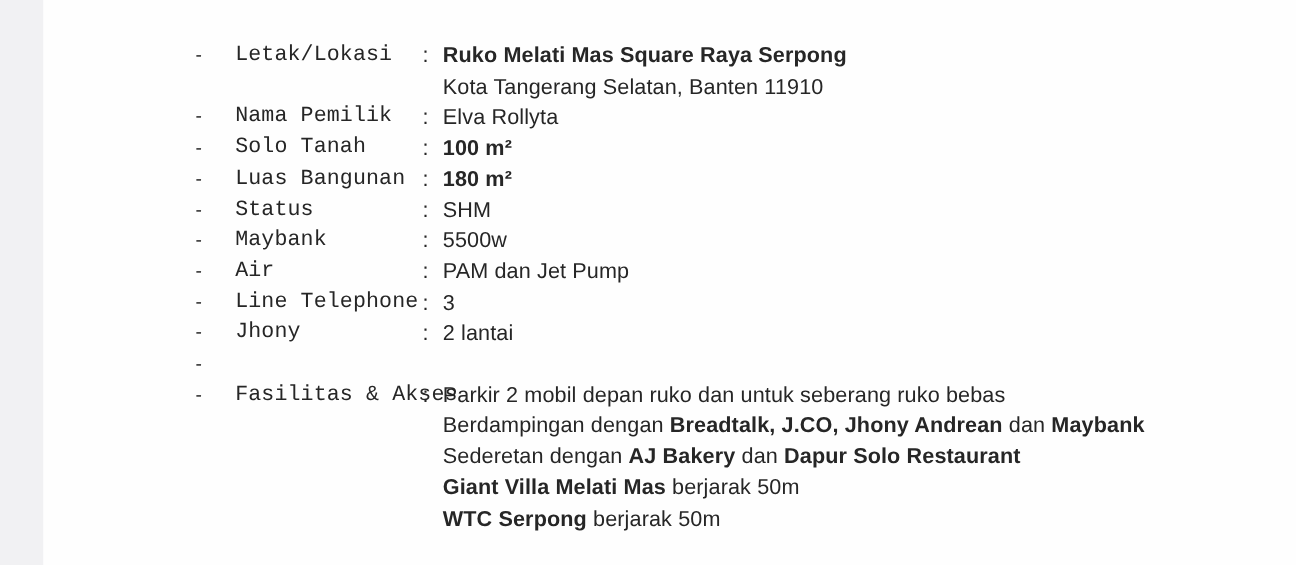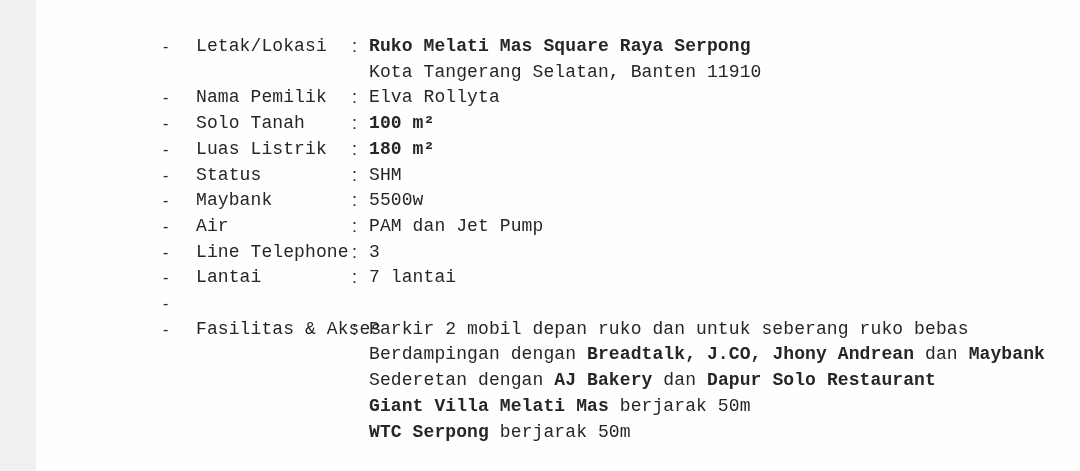--- a/index.html
+++ b/index.html
@@ -53,21 +53,20 @@
     white-space: pre;
     font-family: Liberation Mono, monospace;
   }
   .colon {
     width: 17px;
     flex: none;
   }
   .value {
     flex: 1;
     white-space: pre-wrap;
-    font-family: Liberation Mono, monospace;
   }
   .b {
     font-weight: 700;
   }
 </style>
 </head>
 <body>
 
 <div class="page">
   <div class="edge-band"></div>
@@ -85,21 +84,21 @@
         <div class="value"><div class="vline"><span class="seg">Elva Rollyta</span></div></div>
       </div>
       <div class="row">
         <span class="bullet">-</span>
         <span class="label">Solo Tanah</span>
         <span class="colon">:</span>
         <div class="value"><div class="vline"><span class="seg b">100 m²</span></div></div>
       </div>
       <div class="row">
         <span class="bullet">-</span>
-        <span class="label">Luas Listrik</span>
+        <span class="label">Luas Bangunan</span>
         <span class="colon">:</span>
         <div class="value"><div class="vline"><span class="seg b">180 m²</span></div></div>
       </div>
       <div class="row">
         <span class="bullet">-</span>
         <span class="label">Status</span>
         <span class="colon">:</span>
         <div class="value"><div class="vline"><span class="seg">SHM</span></div></div>
       </div>
       <div class="row">
@@ -115,23 +114,23 @@
         <div class="value"><div class="vline"><span class="seg">PAM dan Jet Pump</span></div></div>
       </div>
       <div class="row">
         <span class="bullet">-</span>
         <span class="label">Line Telephone</span>
         <span class="colon">:</span>
         <div class="value"><div class="vline"><span class="seg">3</span></div></div>
       </div>
       <div class="row">
         <span class="bullet">-</span>
-        <span class="label">Lantai</span>
+        <span class="label">Jhony</span>
         <span class="colon">:</span>
-        <div class="value"><div class="vline"><span class="seg">7 lantai</span></div></div>
+        <div class="value"><div class="vline"><span class="seg">2 lantai</span></div></div>
       </div>
       <div class="row">
         <span class="bullet">-</span>
         <span class="label"></span>
         <span class="colon"></span>
         <div class="value"></div>
       </div>
       <div class="row">
         <span class="bullet">-</span>
         <span class="label">Fasilitas &amp; Akses</span>

